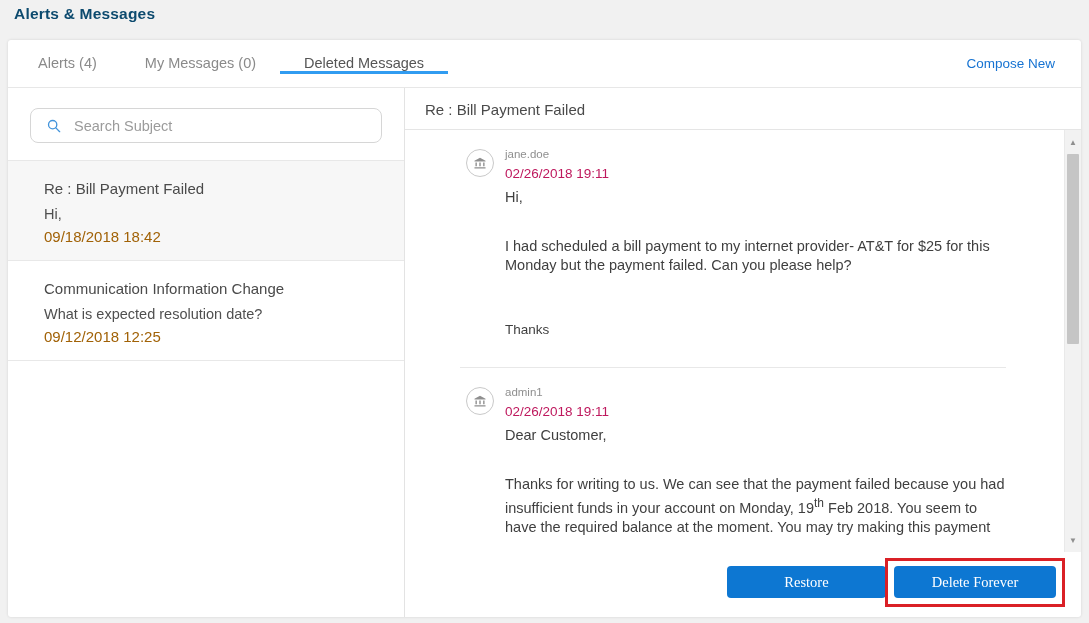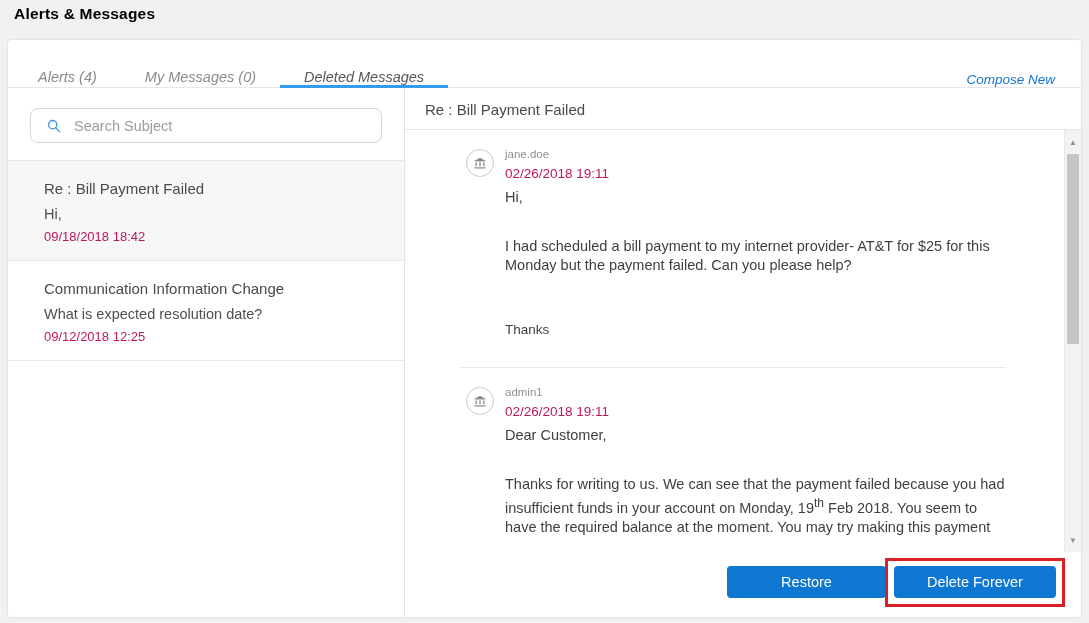--- a/index.html
+++ b/index.html
@@ -6,33 +6,33 @@
   html,body { width:1089px; height:623px; }
   body {
     font-family:"Liberation Sans", sans-serif;
     background:#f1f1f1;
     position:relative;
     overflow:hidden;
     color:#4a4a4a;
   }
   .page-title {
     position:absolute; left:14px; top:5px;
-    font-size:15.5px; font-weight:700; color:#000000;
+    font-size:15.5px; font-weight:700; color:#0c4a6e;
     letter-spacing:.2px;
   }
   .card {
     position:absolute; left:8px; top:40px; width:1073px; height:577px;
     background:#fff; border-radius:3px;
     box-shadow:0 0 3px rgba(0,0,0,.12);
     display:flex; flex-direction:column; overflow:hidden;
   }
   
   .tabbar {
-    height:48px; flex:0 0 48px; display:flex; align-items:flex-end;
-    border-bottom:1px solid #e7e7e7; padding-left:6px;font-style:italic;
+    height:48px; flex:0 0 48px; display:flex; align-items:center;
+    border-bottom:1px solid #e7e7e7; padding-left:6px;
   }
   .tab {
     display:flex; align-items:center; padding:0 24px;
     font-size:14.5px; color:#8a8a8a; cursor:pointer;
     border-bottom:3px solid transparent; margin-bottom:-1px;
   }
   .tab.active { color:#555; border-bottom-color:#319cf1; }
   .compose {
     margin-left:auto; display:flex; align-items:center;
     padding:0 26px; font-size:13.5px; color:#1673d2; cursor:pointer;
@@ -49,21 +49,21 @@
   .search-box input {
     border:none; outline:none; flex:1; font-size:14.5px;
     font-family:"Liberation Sans", sans-serif; color:#4a4a4a; background:transparent;
   }
   .search-box input::placeholder { color:#9b9b9b; }
   .msg-list { border-top:1px solid #e8e8e8; }
   .list-item { padding:18px 36px 0 36px; height:100px; border-bottom:1px solid #e8e8e8; cursor:pointer; background:#fff; }
   .list-item.selected { background:#f7f7f7; }
   .li-subject { font-size:15px; color:#4a4a4a; line-height:19px; margin-bottom:7px; }
   .li-snippet { font-size:14.5px; color:#4f4f4f; line-height:18px; margin-bottom:6px; }
-  .li-time { font-size:13px; color:#be185d; line-height:16px; }
+  .li-time { font-size:15px; color:#a16207; line-height:16px; }
   
   .right-panel { flex:1; display:flex; flex-direction:column; min-width:0; }
   .thread-header {
     flex:0 0 42px; padding:13px 20px 0 20px;
     font-size:15px; color:#4a4a4a; border-bottom:1px solid #e5e5e5;
   }
   .scroll-area { flex:1; position:relative; min-height:0; overflow:hidden; }
   .scroll-content { position:absolute; left:0; right:17px; top:0; bottom:0; overflow:hidden; }
   .msg { position:relative; padding:18px 58px 0 100px; }
   .avatar {
@@ -91,21 +91,21 @@
   }
   .sb-up { top:4px; } .sb-down { bottom:4px; }
   .sb-thumb {
     position:absolute; left:2px; width:12px; top:24px; height:190px;
     background:#c5c5c5; border-radius:1px; cursor:pointer;
   }
   
   .thread-footer { flex:0 0 65px; position:relative; }
   .btn {
     background:#0d77d2; color:#fff; border:none; border-radius:4px;
-    font-family:Liberation Sans, sans-serif; font-size:14.5px;
+    font-family:Liberation Serif, serif; font-size:14.5px;
     height:32px; cursor:pointer;
   }
   .btn-restore { position:absolute; right:195px; top:14px; width:159px; }
   .annotation {
     position:absolute; right:16px; top:6px;
     border:3px solid #da2026; padding:5px 6px 6px 6px;
   }
   .btn-delete { width:162px; display:block; }
 </style>
 </head>

